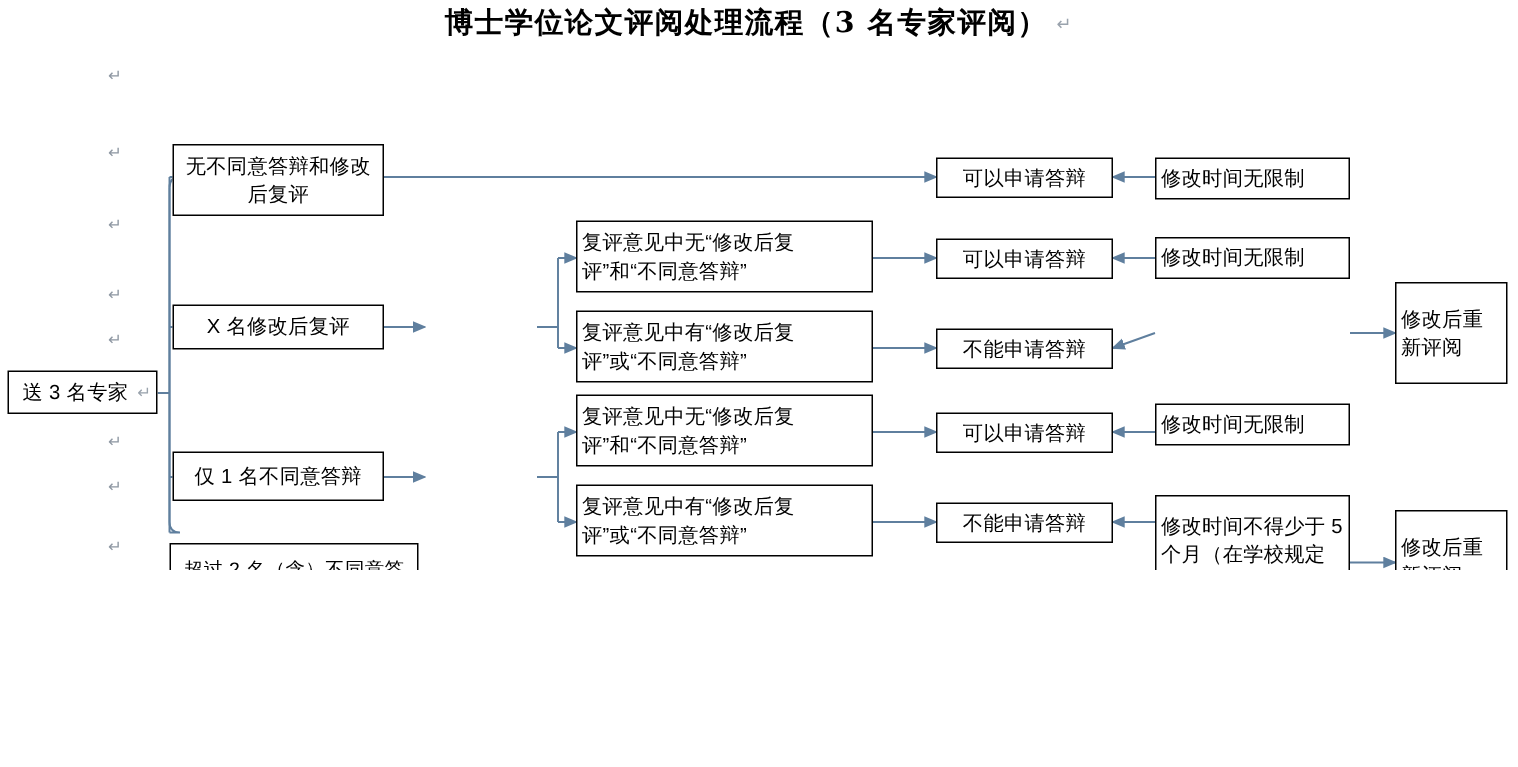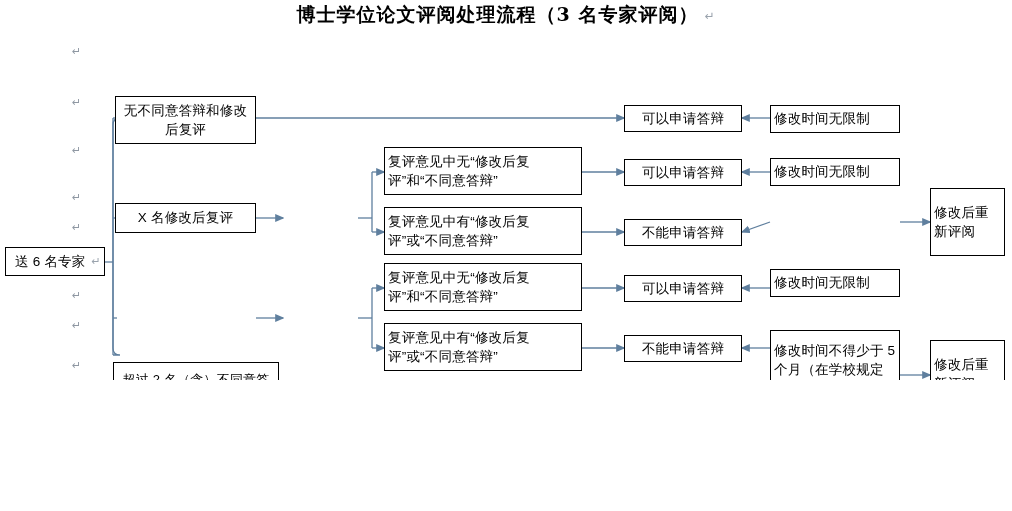--- a/index.html
+++ b/index.html
@@ -153,32 +153,35 @@
       <path d="M770,348 L742,348" marker-end="url(#ah)"></path>
 
       <path d="M279,406 L624,406" marker-end="url(#ah)"></path>
       <path d="M770,406 L742,406" marker-end="url(#ah)"></path>
 
       <path d="M900,375 L930,375" marker-end="url(#ah)"></path>
     </g>
   </svg>
 
   <div class="box" style="left:5px;top:247px;width:100px;height:29px">
-    <span class="txt">送 6 名专家</span>
+    <span class="txt">送 3 名专家</span>
       <span class="pilcrow">↵</span>
   </div>
 
   <div class="box" style="left:115px;top:203px;width:141px;height:30px">
     <span class="txt">X 名修改后复评</span>
   </div>
 
   <div class="box" style="left:115px;top:96px;width:141px;height:48px">
     <span class="txt">无不同意答辩和修改后复评</span>
   </div>
 
+  <div class="box" style="left:115px;top:301px;width:141px;height:33px">
+    <span class="txt">仅 1 名不同意答辩</span>
+  </div>
 
   <div class="box" style="left:113px;top:362px;width:166px;height:88px;font-size:13px;line-height:1.35">
     <span class="txt" style="white-space:pre-line">超过 2 名（含）不同意答辩；
 1个不同意答辩和X个修改后复评（X&gt;=1）</span>
   </div>
   <div class="sq" style="left:234px;top:405px;width:22px"></div>
 
 
 
   <div class="box left-align" style="left:384px;top:147px;width:198px;height:48px">

